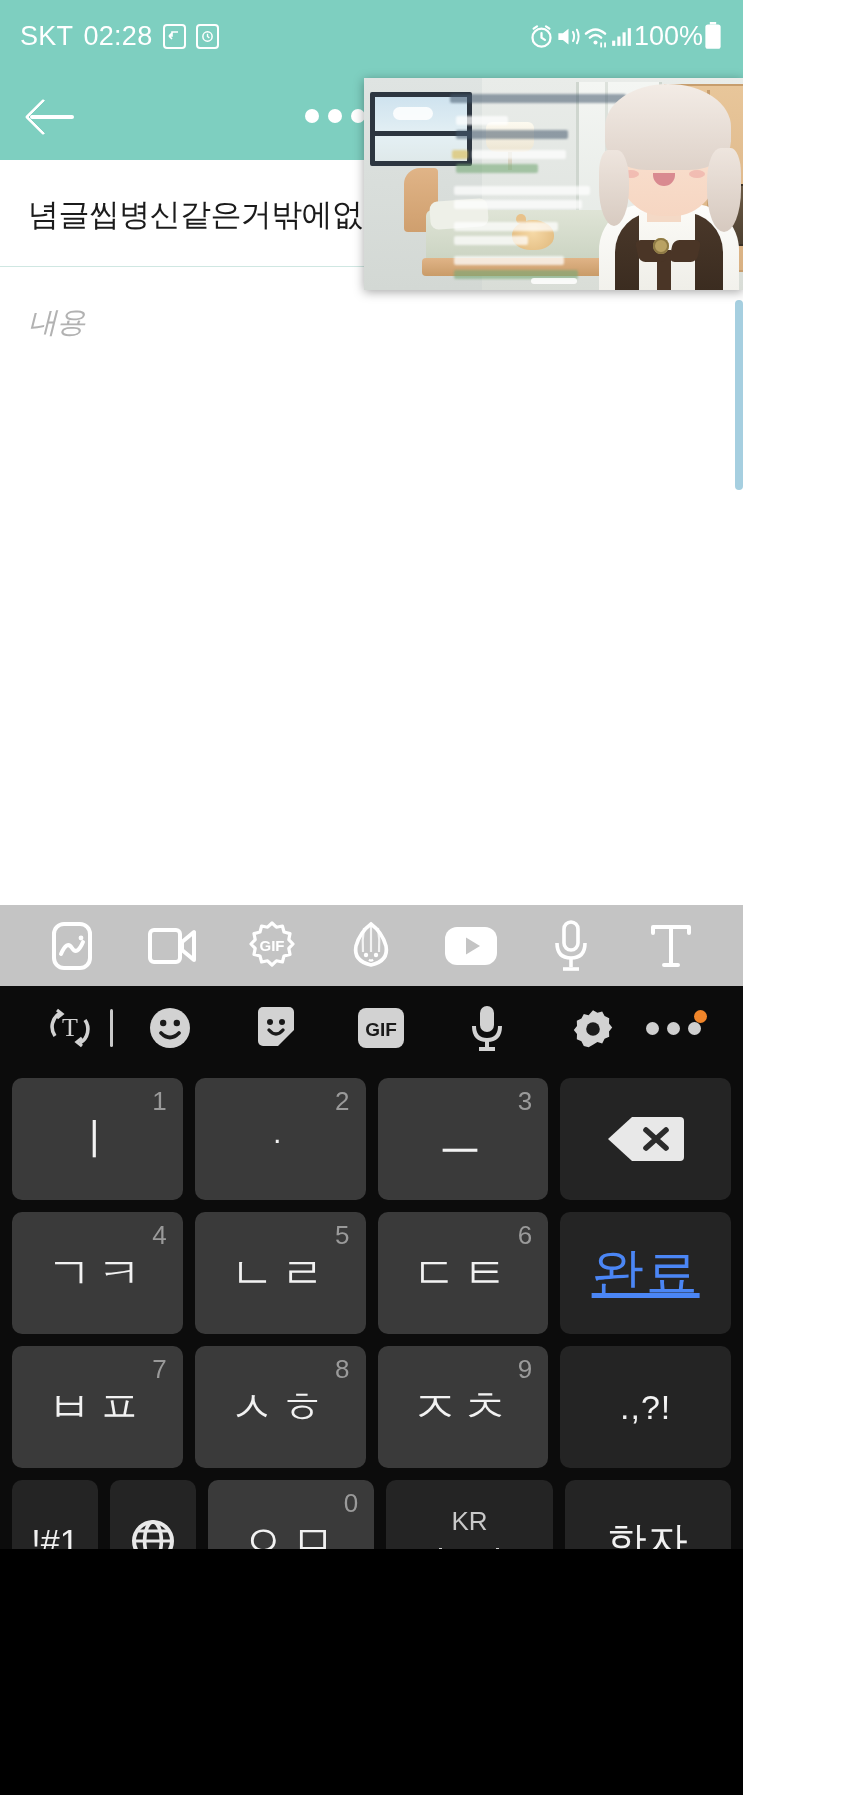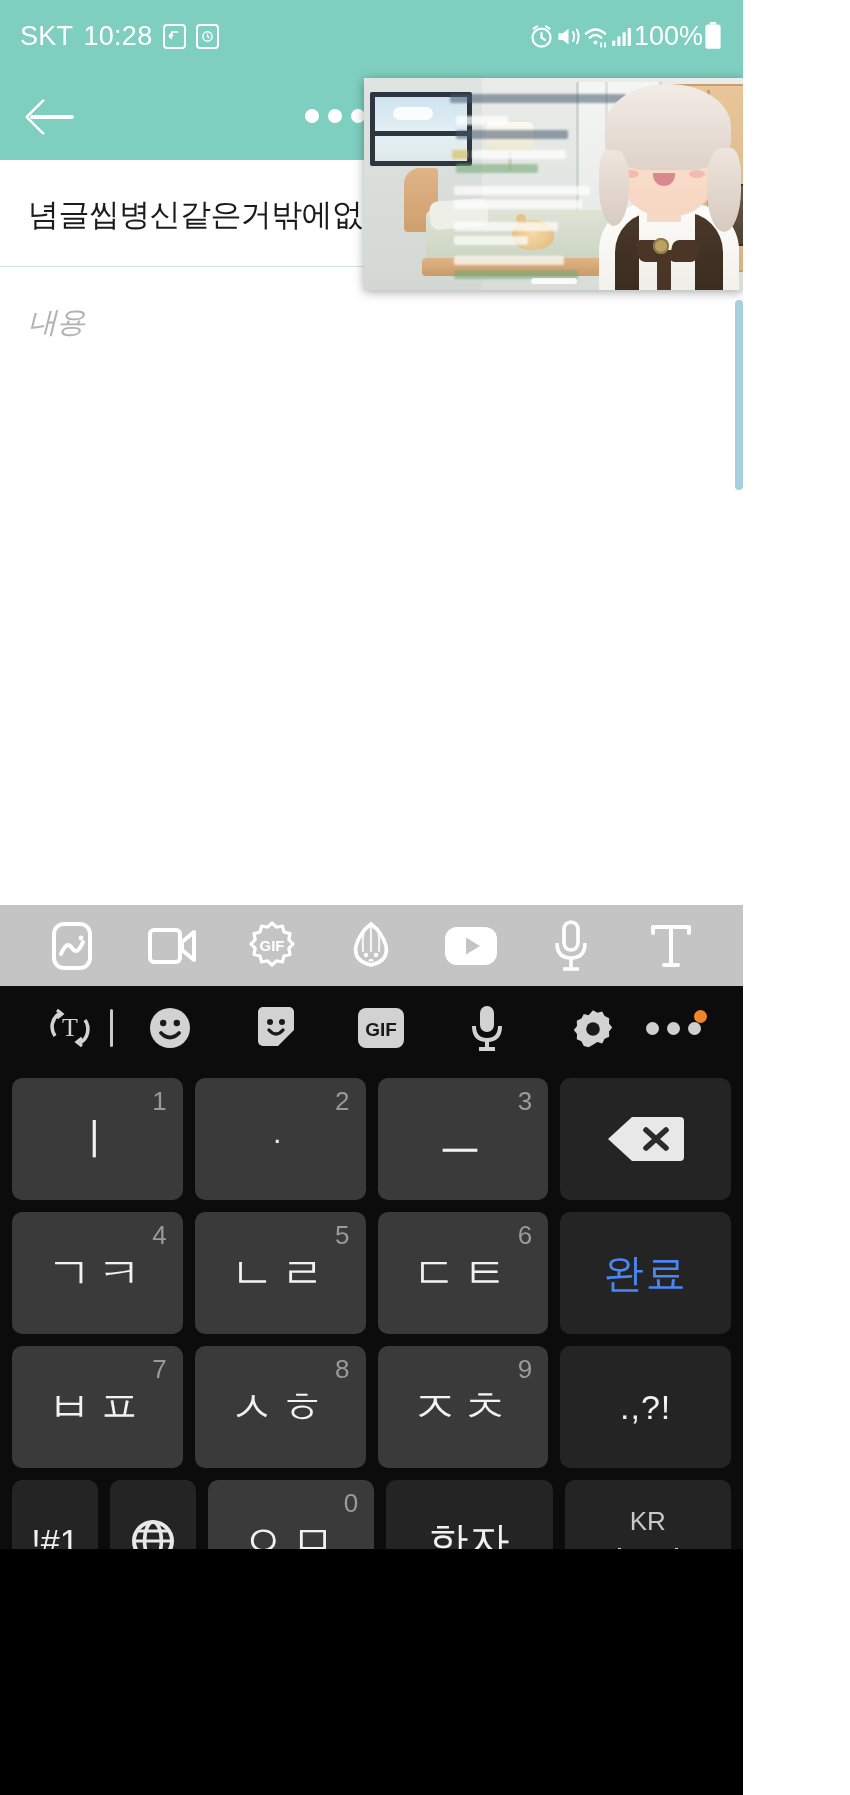--- a/index.html
+++ b/index.html
@@ -217,21 +217,21 @@
   .krow{ display:flex; gap:12px; margin-bottom:12px; height:122px; }
   .key{
     flex:1; background:#3a3a3a; border-radius:10px; position:relative;
     display:flex; align-items:center; justify-content:center;
     color:#f2f2f2; font-size:44px; letter-spacing:6px; cursor:pointer;
   }
   .key.dark{ background:#242424; }
   .key .num{
     position:absolute; top:8px; right:16px; font-size:26px; color:#9a9a9a; letter-spacing:0;
   }
-  .key.blue{ color:#4b86f5; font-size:40px; letter-spacing:2px; }
+  .key.blue{ color:#4b86f5; font-size:52px; letter-spacing:2px;text-decoration:underline; }
   .key.small{ font-size:34px; letter-spacing:1px; }
   .key.narrow{ flex:0 0 86px; }
   .key .sub-kr{ position:absolute; top:26px; left:50%; transform:translateX(-50%);
      font-size:26px; color:#c9c9c9; letter-spacing:0;}
   .space-u{ width:60px; height:22px; border-left:3px solid #cfcfcf;
      border-right:3px solid #cfcfcf; border-bottom:3px solid #cfcfcf; margin-top:36px;}
 
   
   .navbar{
     position:absolute; left:0; top:1711px; width:743px; height:84px;
@@ -247,21 +247,21 @@
   .nav-kbd i{ background:#d8d8d8; display:block; width:5px; height:5px;}
 </style>
 </head>
 <body>
 
 <div id="phone">
 
   <div class="statusbar">
     <div class="sb-left">
       <span>SKT</span>
-      <span>10:28</span>
+      <span>02:28</span>
       <span class="sb-sq">
         <svg width="14" height="14" viewBox="0 0 14 14">
             <path d="M11 3 L5 3 L5 7 L2 7 M2 7 L5 10 M2 7 L5 4" stroke="#fff" stroke-width="1.6" fill="none"></path>
           </svg>
       </span>
       <span class="sb-sq">
         <svg width="13" height="13" viewBox="0 0 14 14">
             <circle cx="7" cy="7" r="5" stroke="#fff" stroke-width="1.6" fill="none"></circle>
             <path d="M7 4 L7 7 L9 8.5" stroke="#fff" stroke-width="1.5" fill="none"></path>
           </svg>
@@ -566,27 +566,27 @@
           <svg width="48" height="48" viewBox="0 0 24 24">
               <circle cx="12" cy="12" r="9.5" stroke="#e8e8e8" stroke-width="2" fill="none"></circle>
               <ellipse cx="12" cy="12" rx="4.2" ry="9.5" stroke="#e8e8e8" stroke-width="1.8" fill="none"></ellipse>
               <path d="M2.8 12 L21.2 12 M4.2 7 L19.8 7 M4.2 17 L19.8 17" stroke="#e8e8e8" stroke-width="1.6"></path>
             </svg>
         </div>
         <div class="key">
           <span class="num">0</span>
           <span>ㅇㅁ</span>
         </div>
-        <div class="key dark small">
-          <span style="letter-spacing:1px;font-size:40px">한자</span>
-        </div>
         <div class="key dark">
           <span class="sub-kr">KR</span>
           <div class="space-u"></div>
         </div>
+        <div class="key dark small">
+          <span style="letter-spacing:1px;font-size:40px">한자</span>
+        </div>
       </div>
     </div>
   </div>
 
   <div class="navbar">
     <div class="nav-item">
       <div class="nav-lines">
           <i></i>
           <i></i>
           <i></i>

